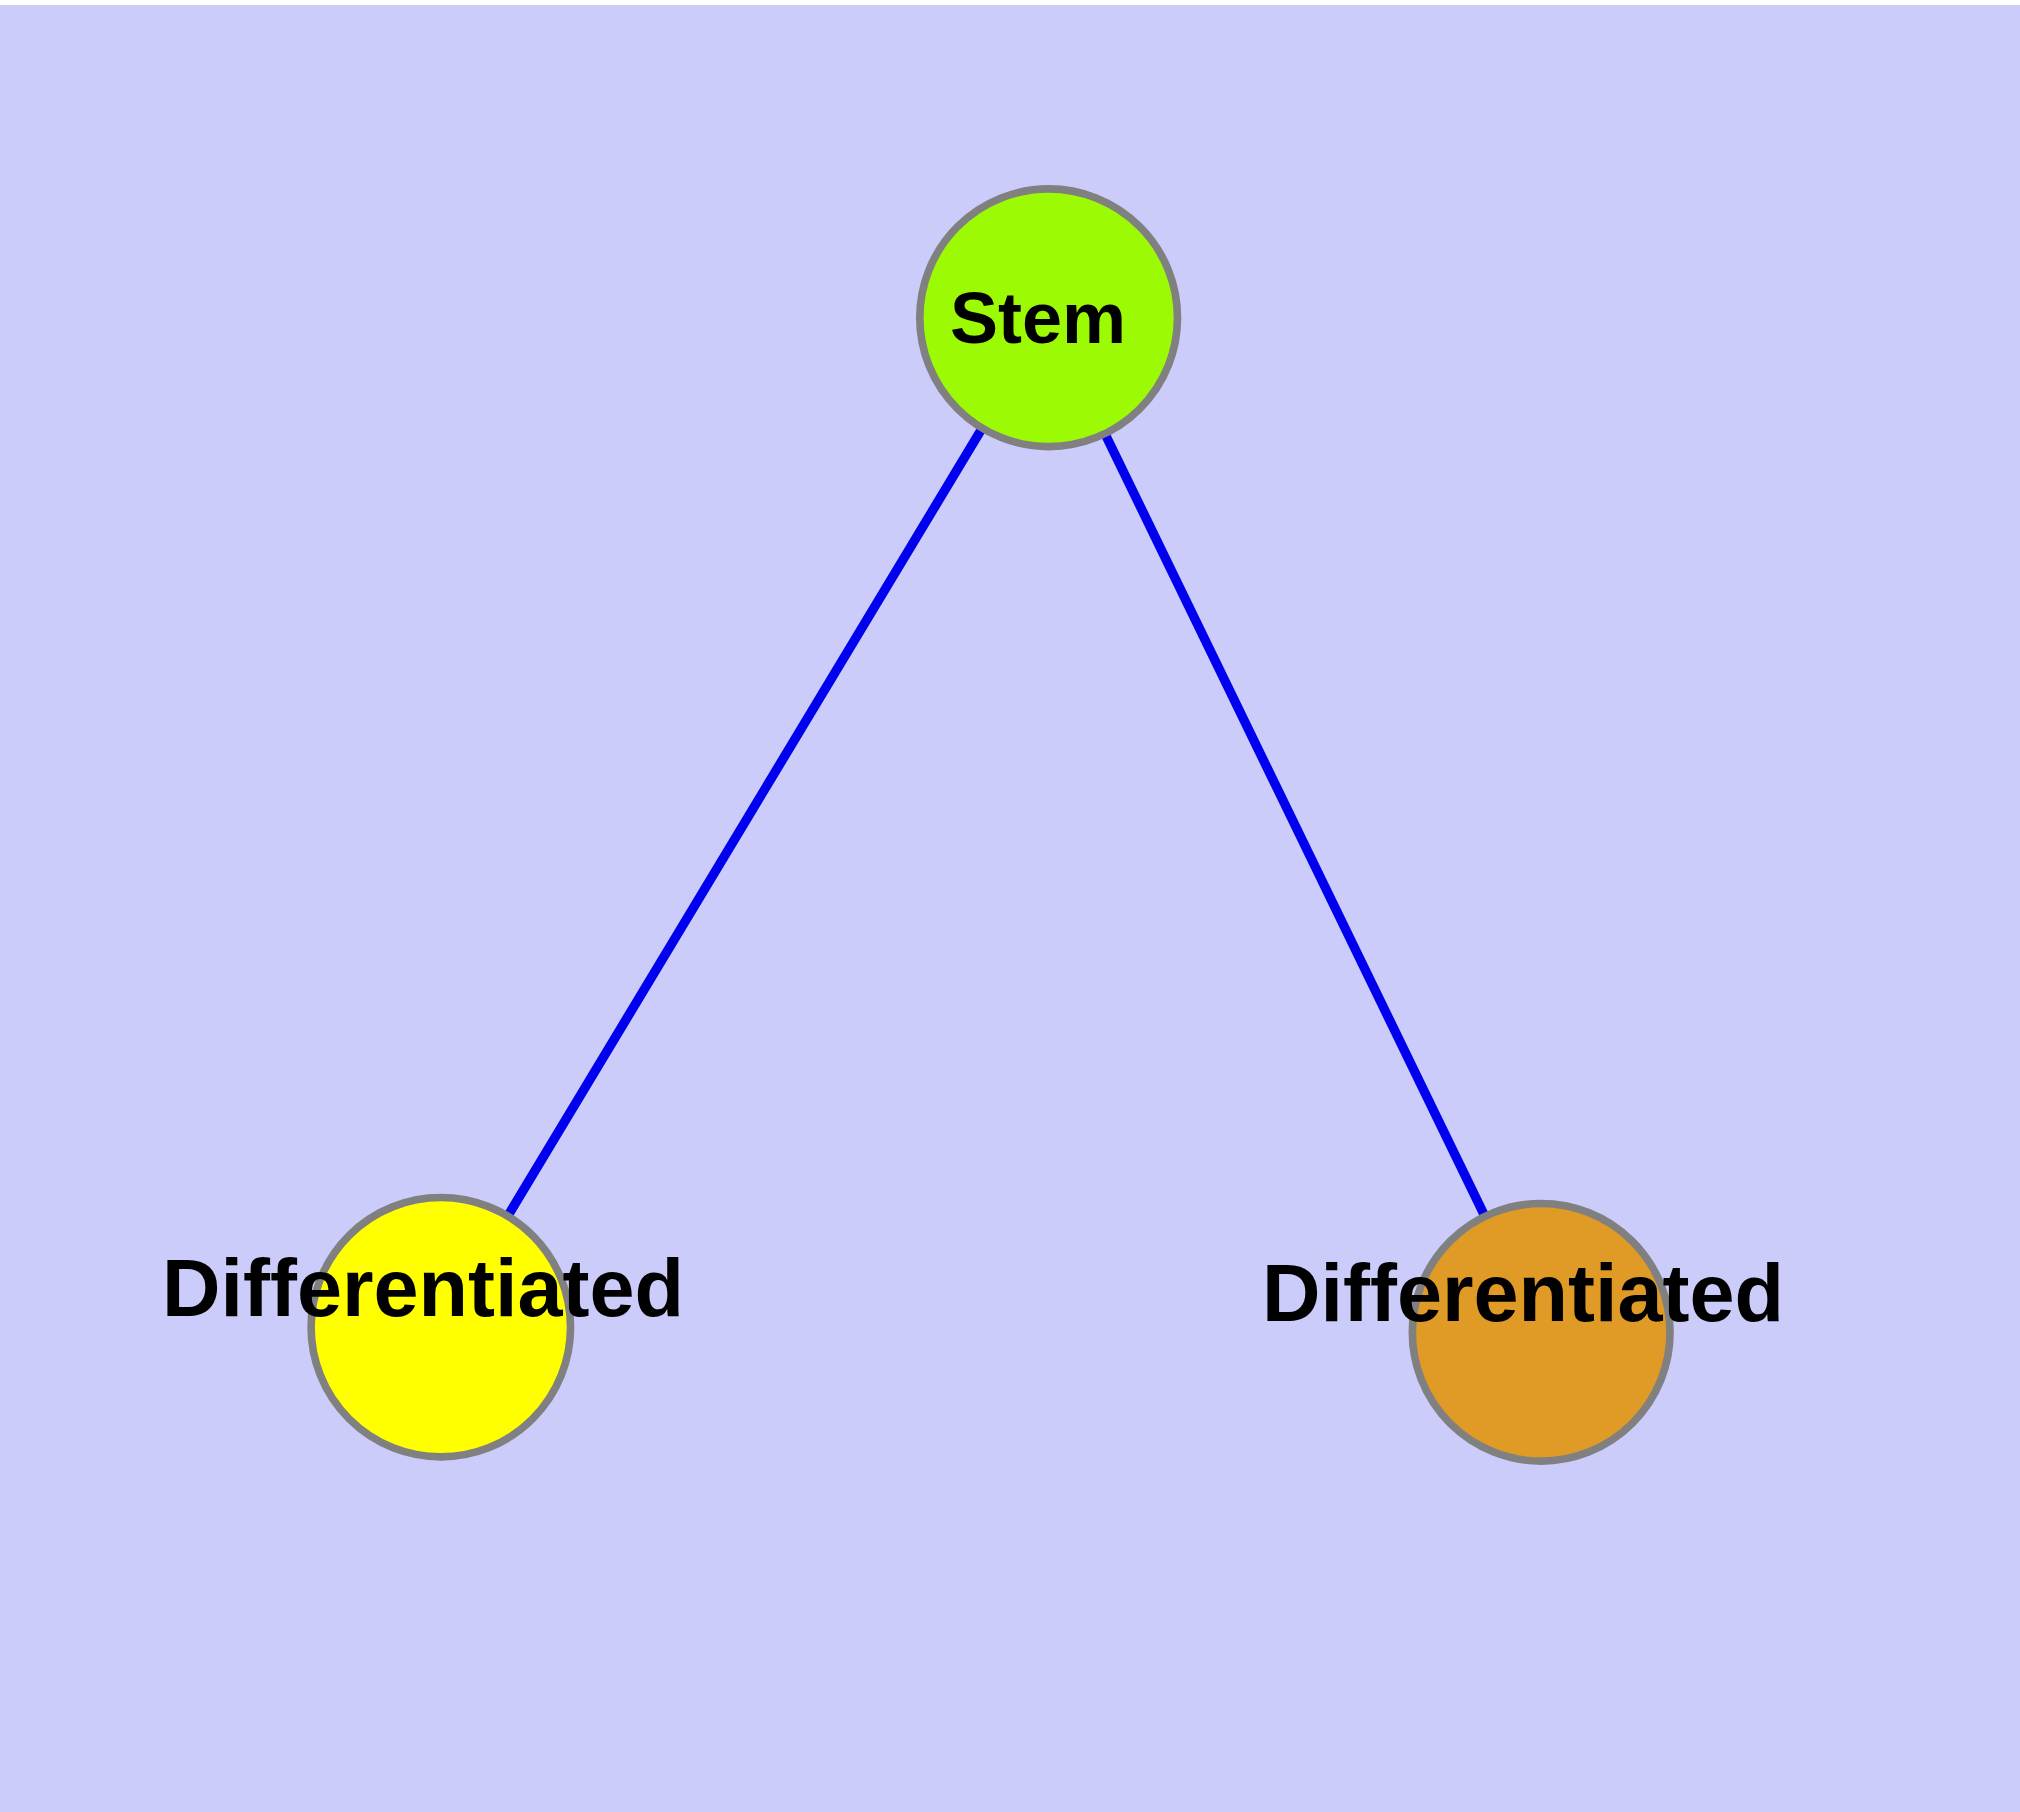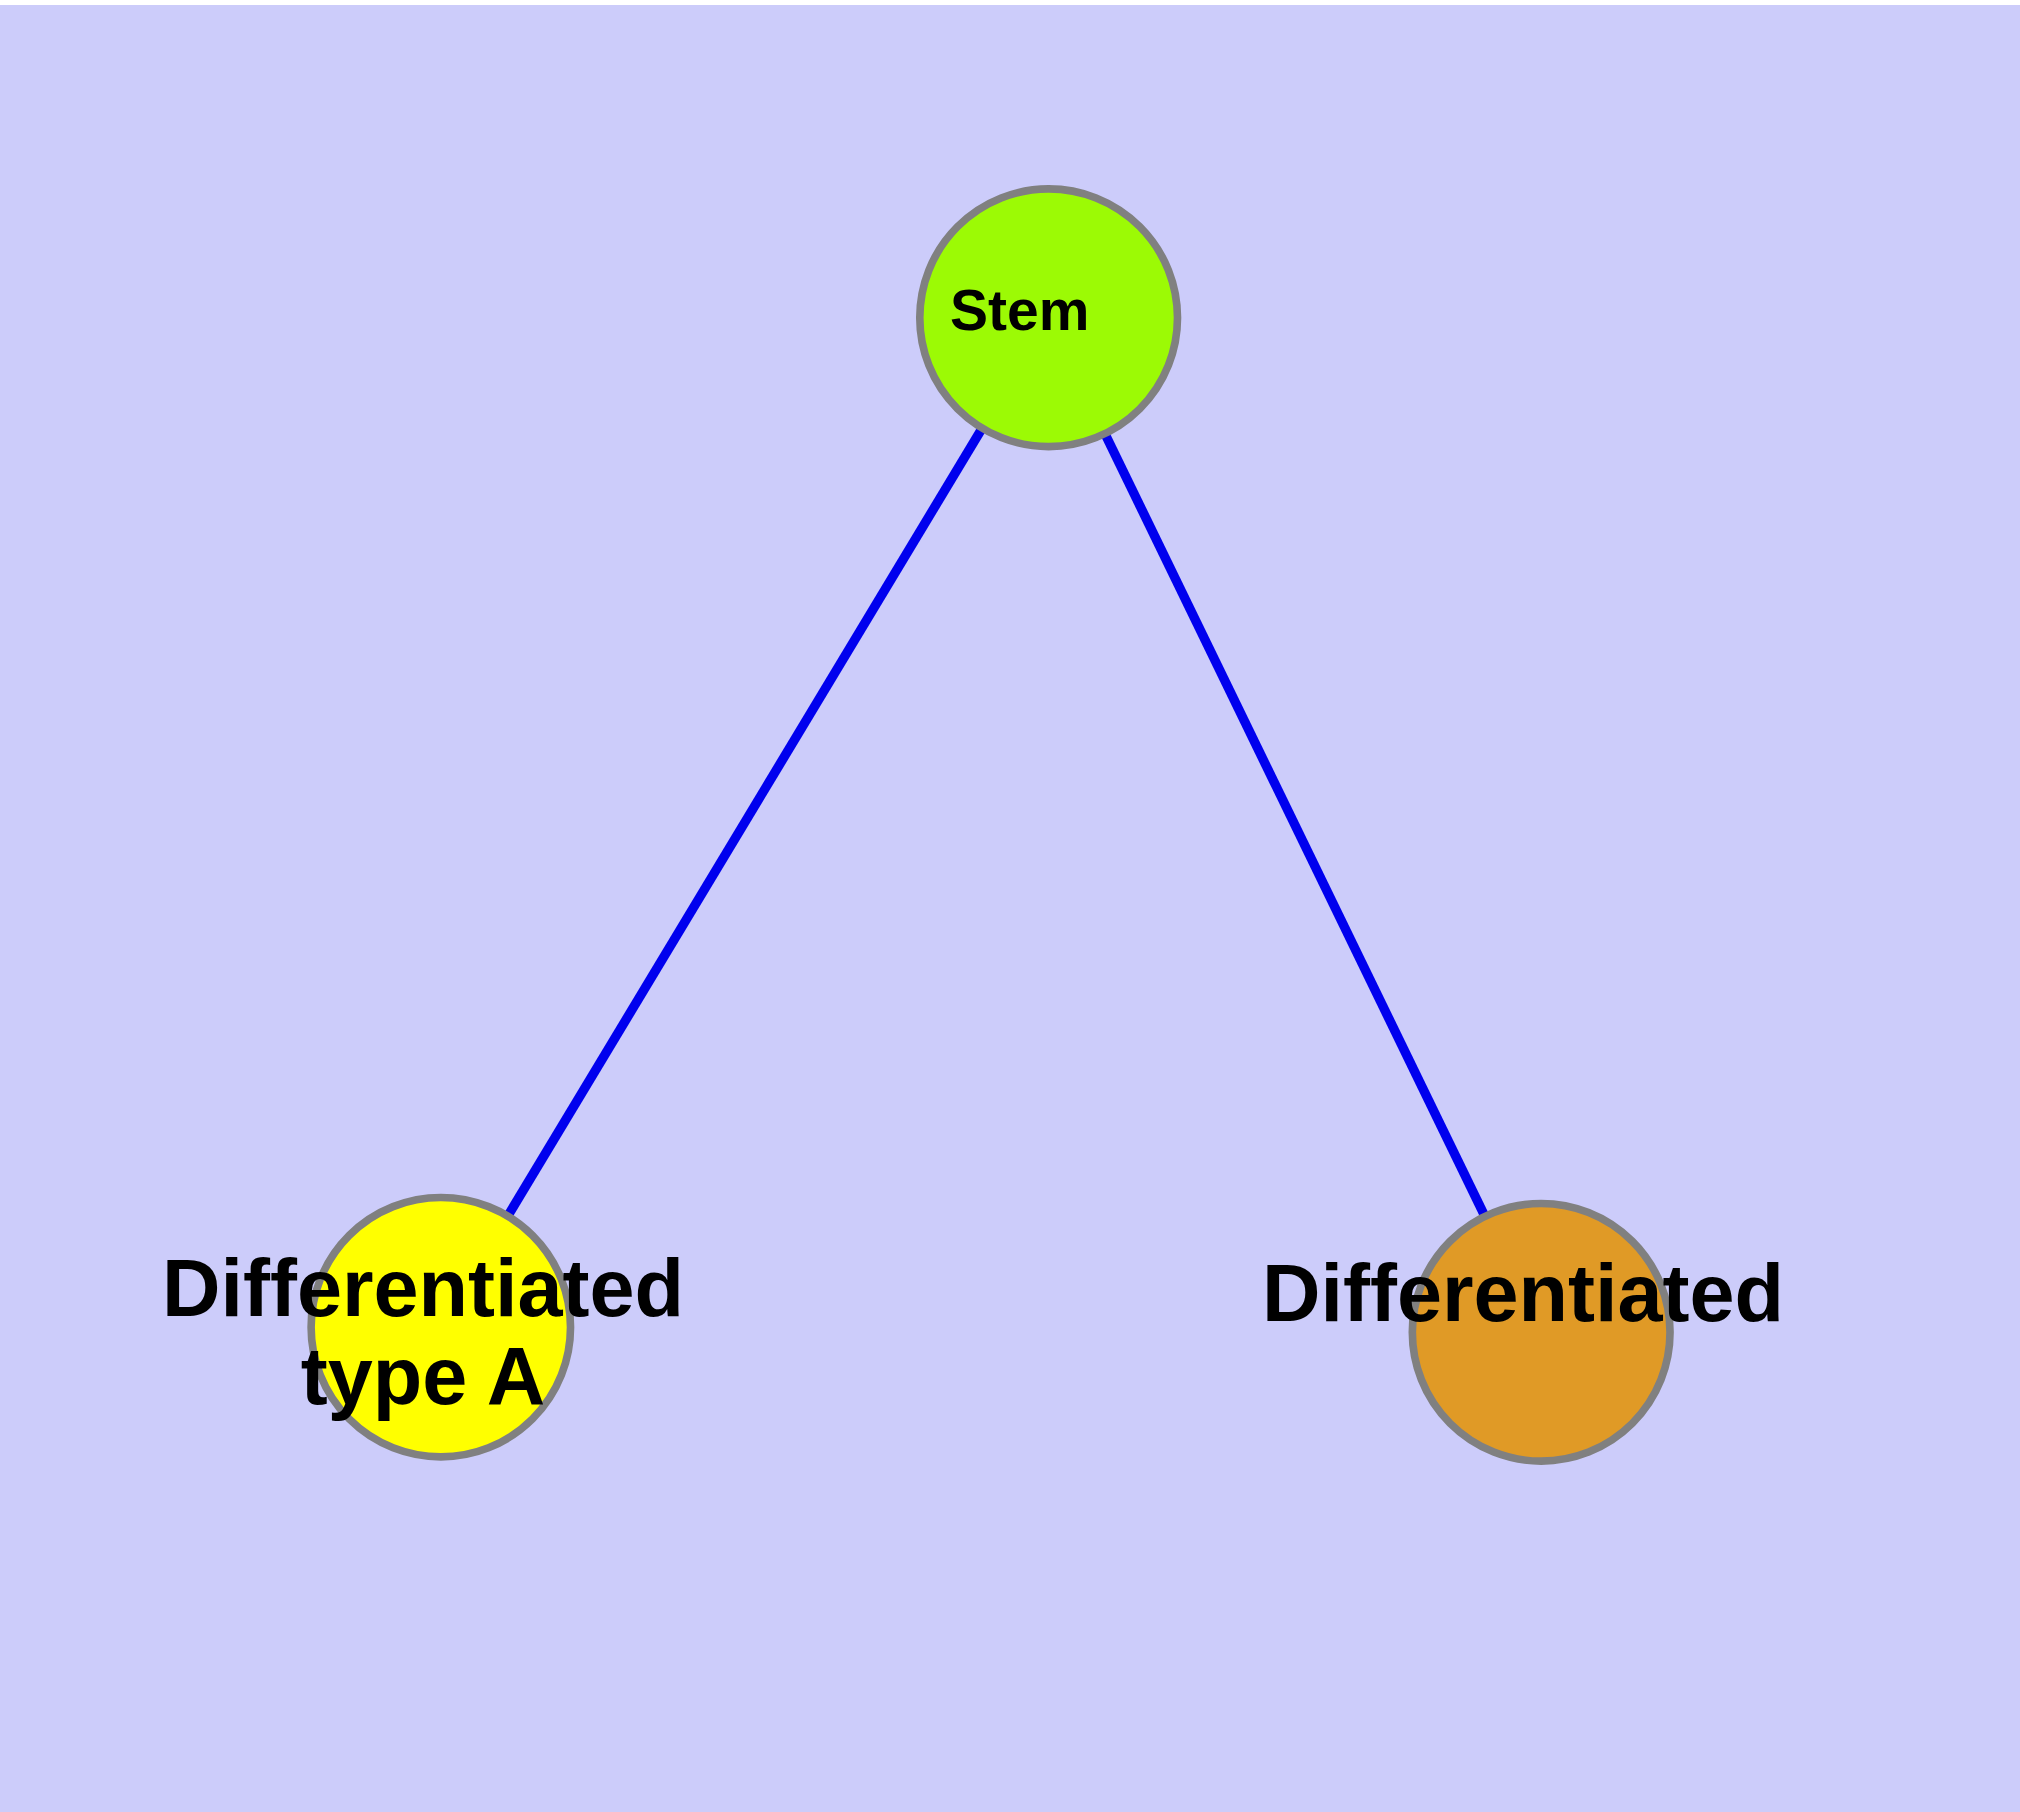--- a/index.html
+++ b/index.html
@@ -56,26 +56,25 @@
           <line x1="1237" y1="369" x2="1818" y2="1566" stroke="#0000ee" stroke-width="11" stroke-linecap="butt"></line>
         </g>
       <g id="nodes-layer">
           <circle cx="1237" cy="369" r="152" fill="#9cfa05" stroke="#808080" stroke-width="9"></circle>
           <circle cx="520" cy="1560" r="153" fill="#ffff00" stroke="#808080" stroke-width="9"></circle>
           <circle cx="1818" cy="1566" r="152" fill="#e09a26" stroke="#808080" stroke-width="9"></circle>
         </g>
     </svg>
 
     <div id="labels-layer">
-        <div class="node-label" style="font-size: 57px; color: rgb(0, 0, 0); left: 950px; top: 275px;">
+        <div class="node-label" style="font-size: 72px; color: rgb(0, 0, 0); left: 950px; top: 275px;">
           <span class="line">Stem</span>
         </div>
         <div class="node-label" style="font-size: 81px; color: rgb(0, 0, 0); left: 162px; top: 1240px;">
           <span class="line">Differentiated</span>
-          <span class="line">type A</span>
         </div>
         <div class="node-label" style="font-size: 81px; color: rgb(0, 0, 0); left: 1262px; top: 1245px;">
           <span class="line">Differentiated</span>
         </div>
       </div>
 
   </div>
 </div>
 
 

